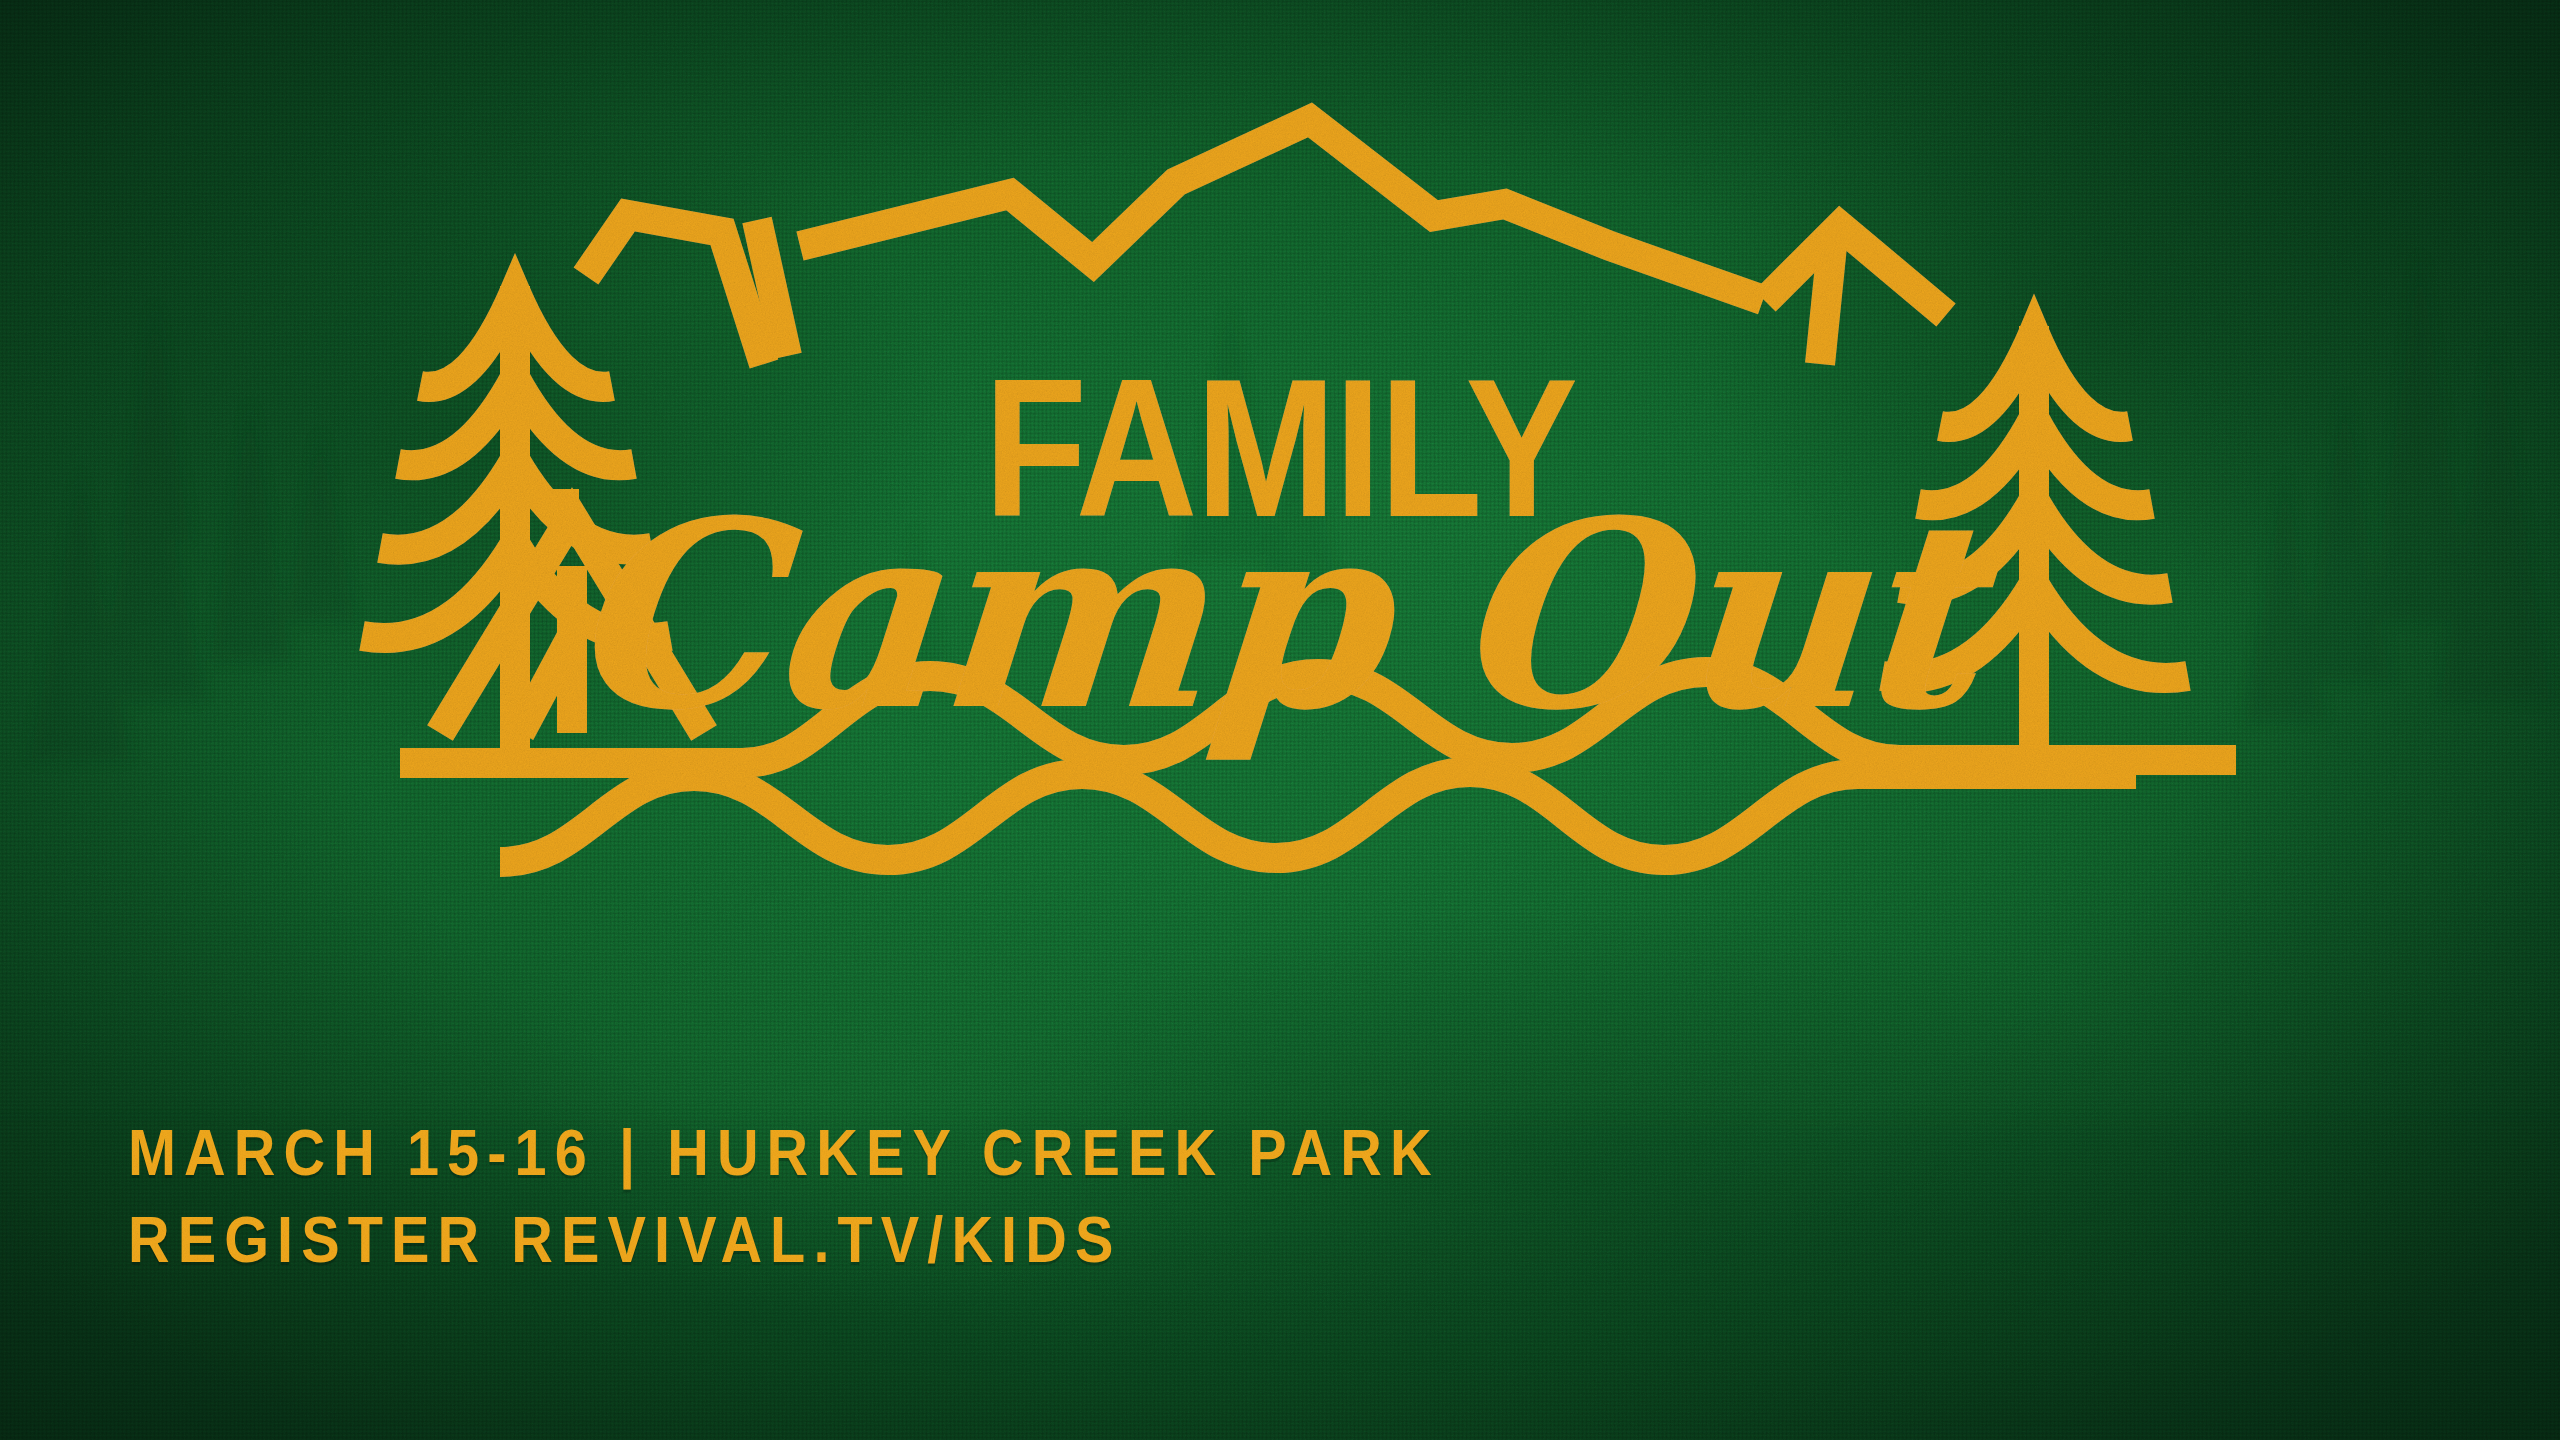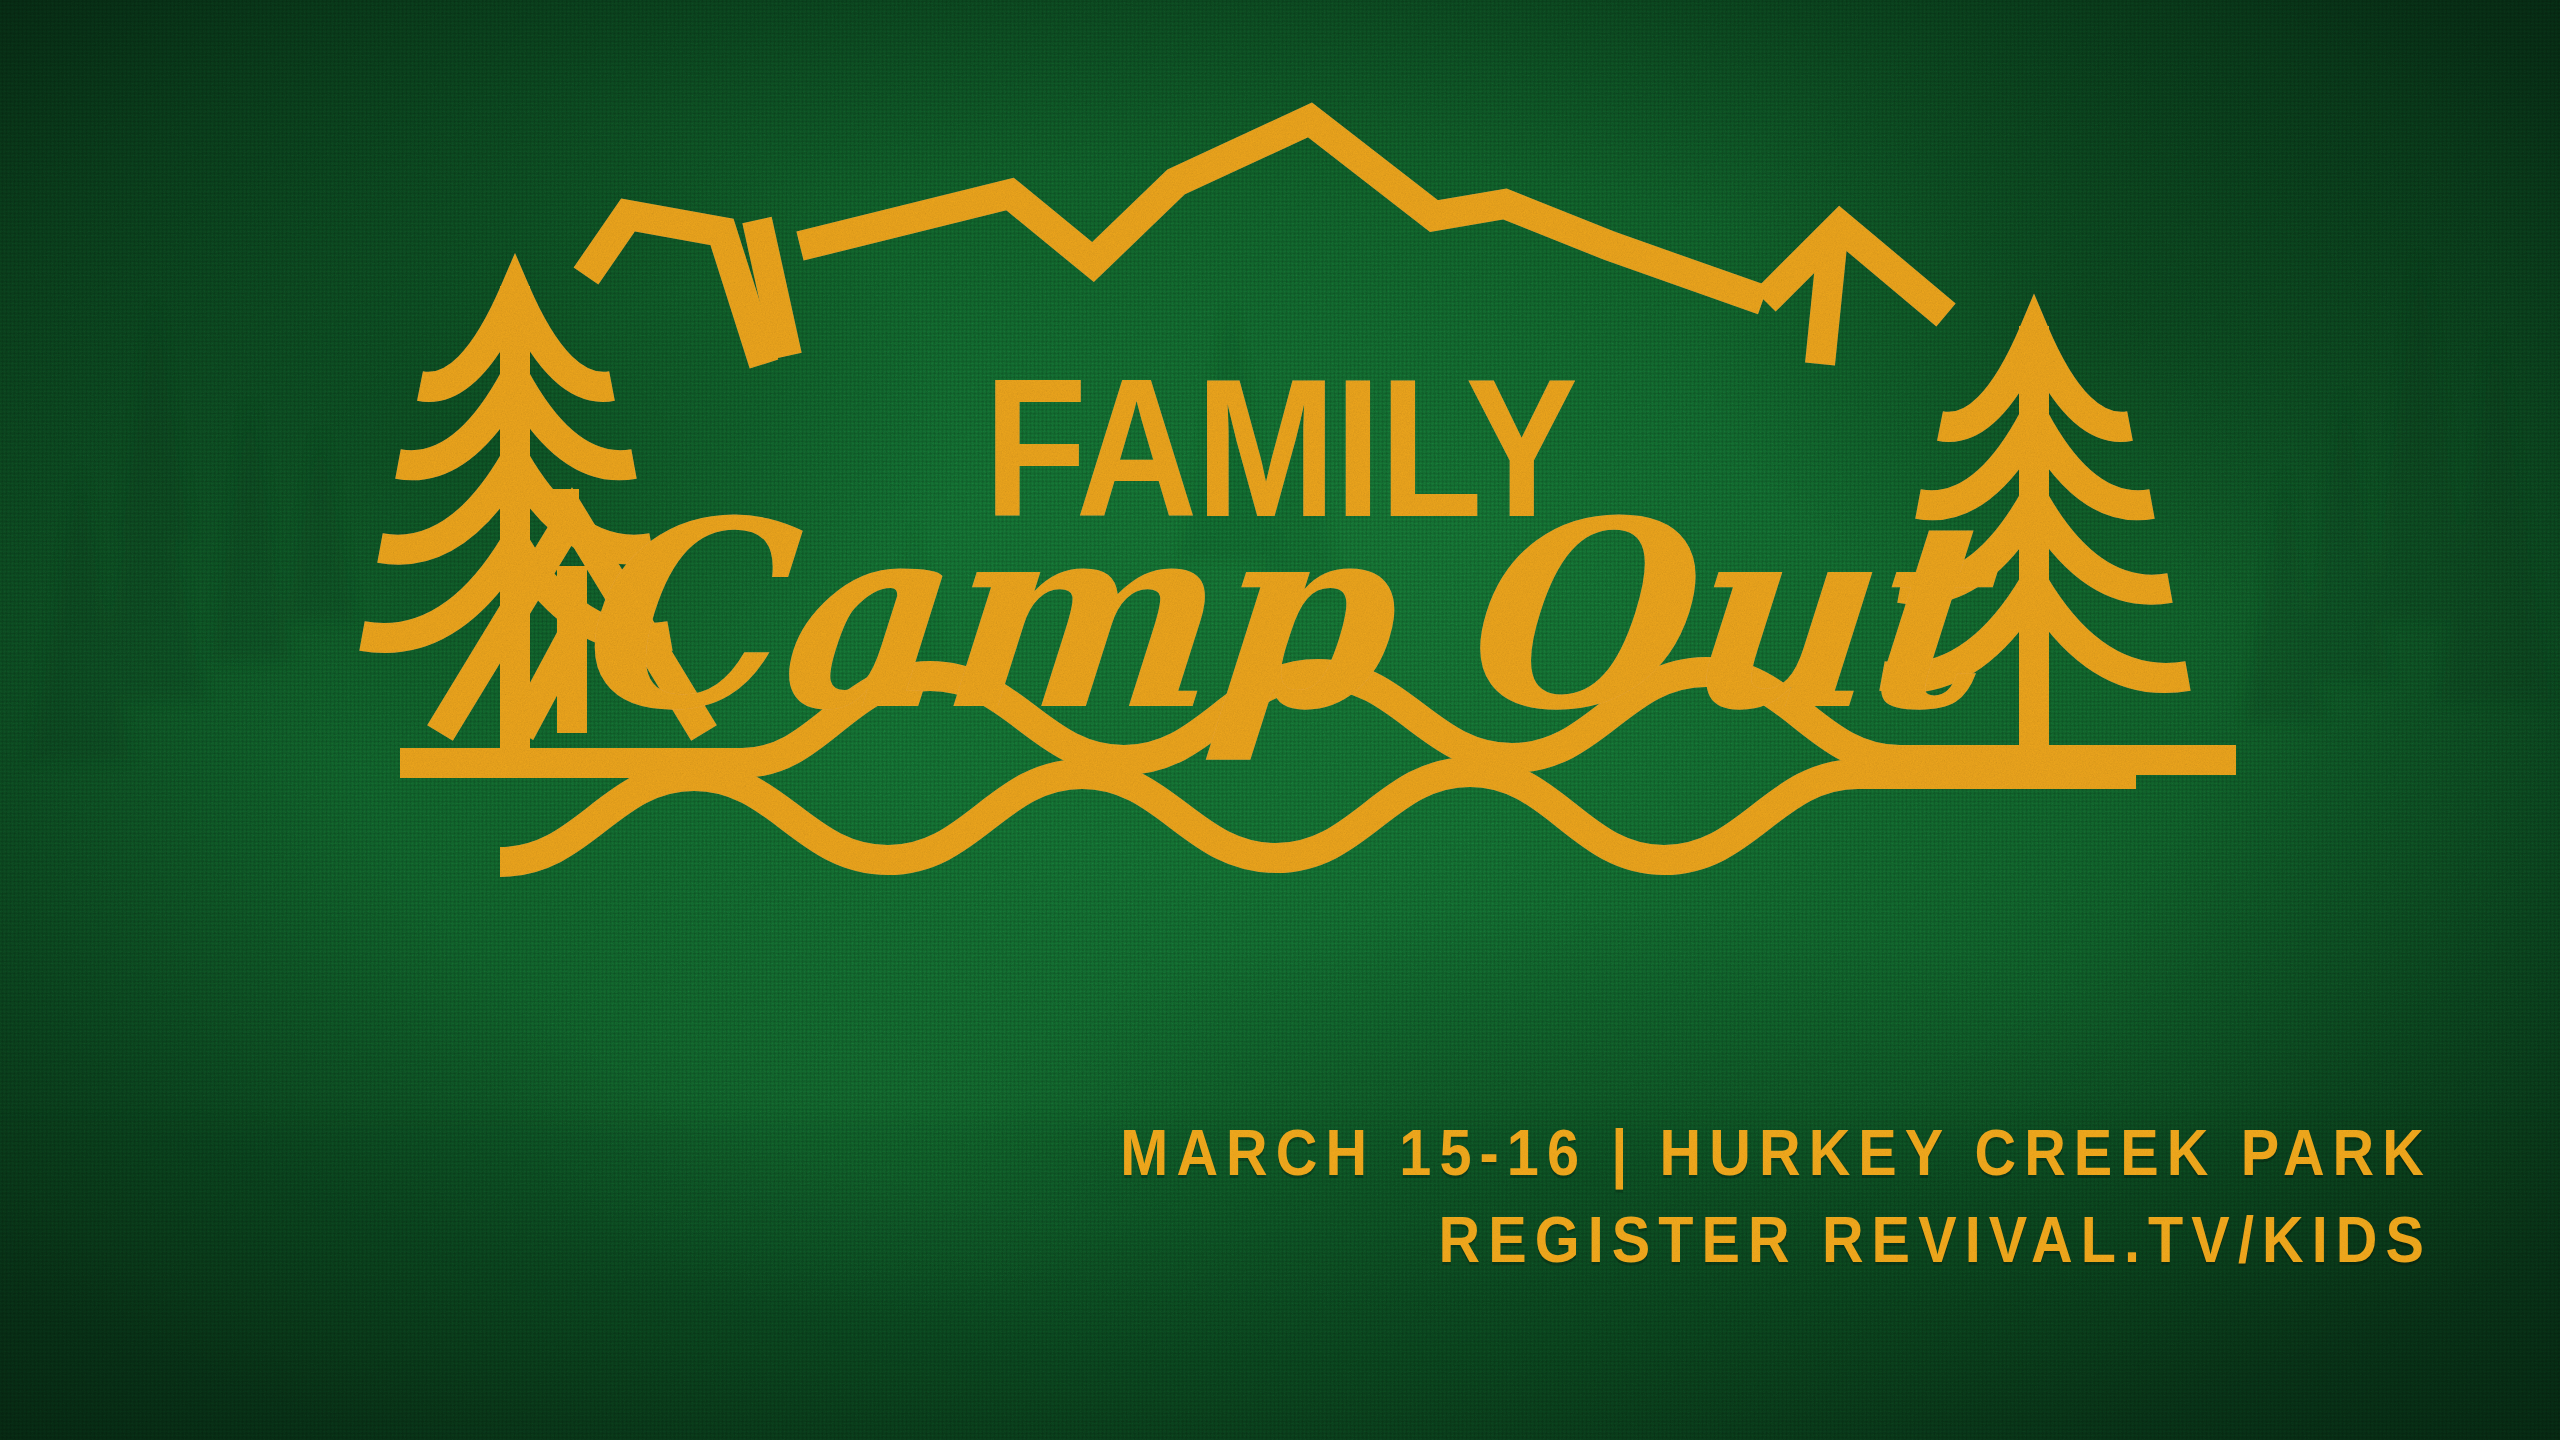--- a/index.html
+++ b/index.html
@@ -96,21 +96,21 @@
     height: 1000px;
   }
   .badge-svg { display: block; width: 100%; height: 100%; }
 
   
   .footer {
     position: absolute;
     left: 0;
     right: 0;
     top: 1120px;
-    text-align: right;
+    text-align: left;
   }
   .footer-line {
     display: block;
     color: #F2A91C;
     font-family: "Liberation Sans", sans-serif;
     font-weight: 700;
     white-space: nowrap;
     text-shadow: 0 3px 0 rgba(0,0,0,0.20);
   }
   .footer-line-1 {

